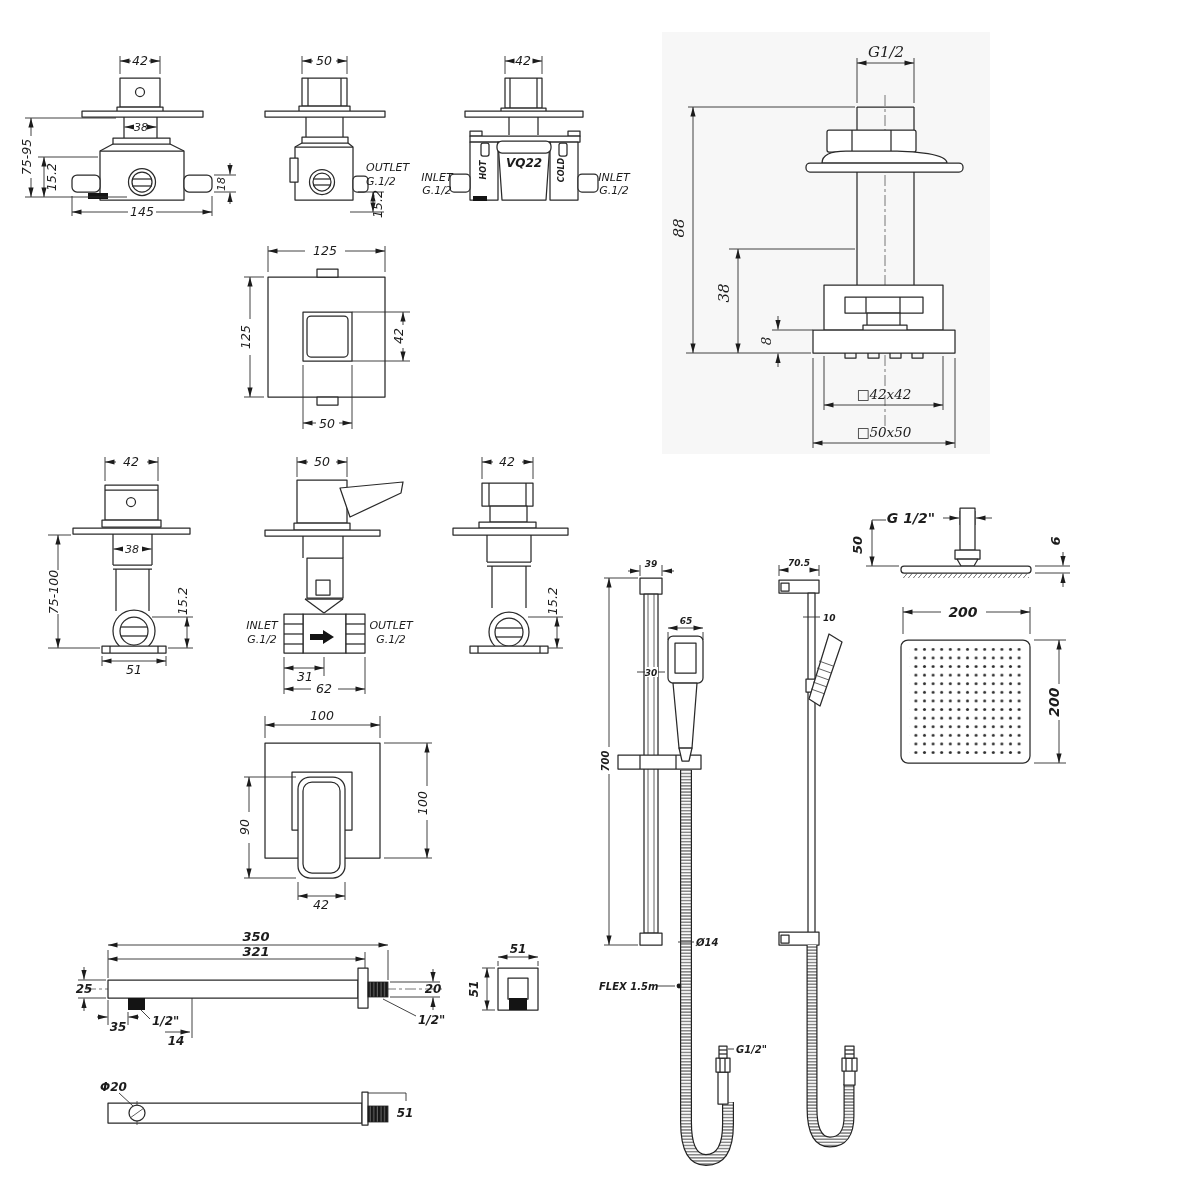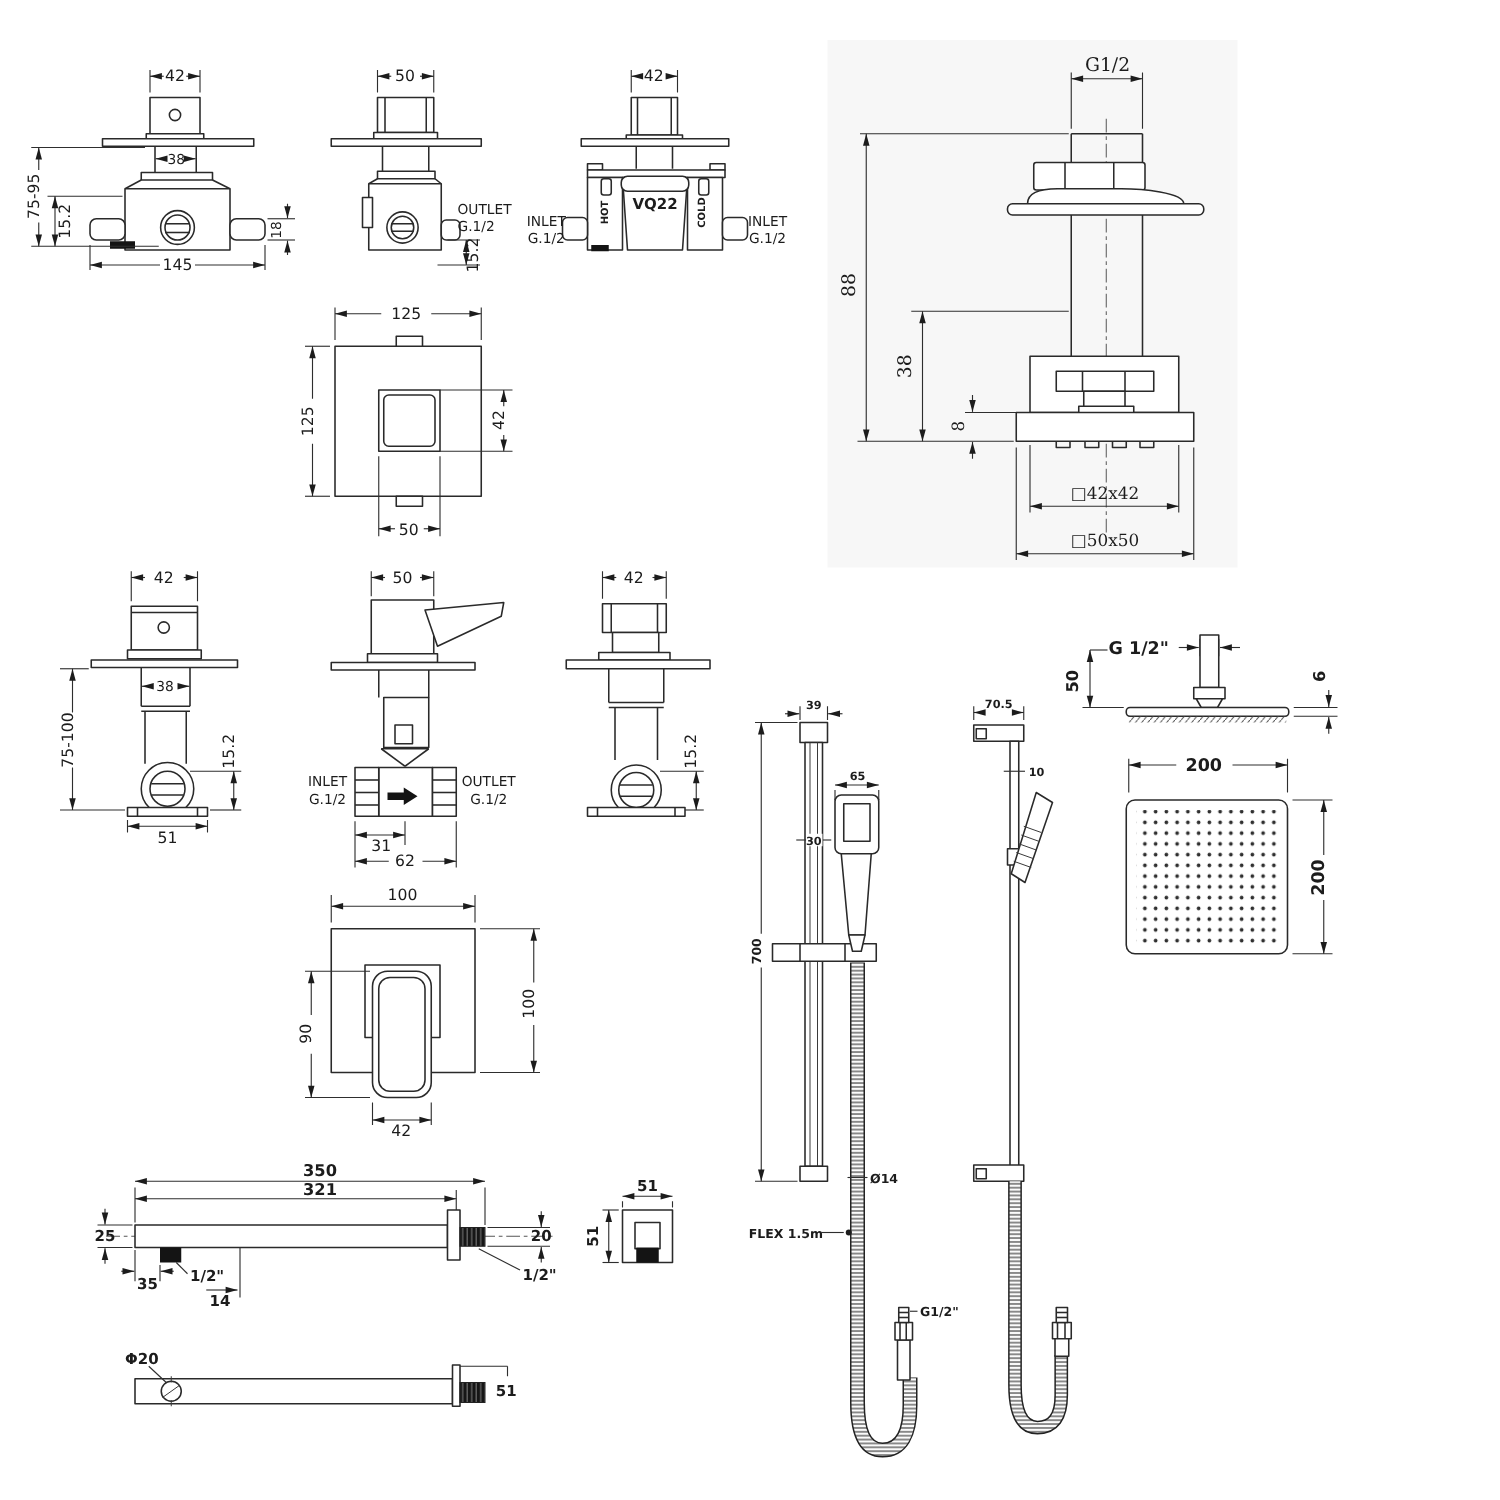--- a/index.html
+++ b/index.html
@@ -1,16 +1,16 @@
 <!DOCTYPE html>
 <html><head>
 <meta charset="utf-8">
 <style>
   html,body{margin:0;padding:0;background:#fff;}
-  #stage{width:1200px;height:1200px;position:relative;background:#a3a3a3;overflow:hidden;}
+  #stage{width:1200px;height:1200px;position:relative;background:#a3a3a3;overflow:hidden;font-style:italic;}
   svg{display:block;}
   .o{stroke:#2a2a2a;stroke-width:1.25;fill:none;stroke-linejoin:round;}
   .ow{stroke:#2a2a2a;stroke-width:1.25;fill:#ffffff;stroke-linejoin:round;}
   .thin{stroke:#3a3a3a;stroke-width:0.8;fill:none;}
   .d{stroke:#2e2e2e;stroke-width:0.9;fill:none;}
   .cl{stroke:#555;stroke-width:0.8;stroke-dasharray:11 3 3 3;fill:none;}
   .blk{fill:#141414;stroke:none;}
   text{fill:#1c1c1c;font-family:"DejaVu Sans",sans-serif;}
   .t12{font-size:12.5px;}
   .t11{font-size:11px;}

